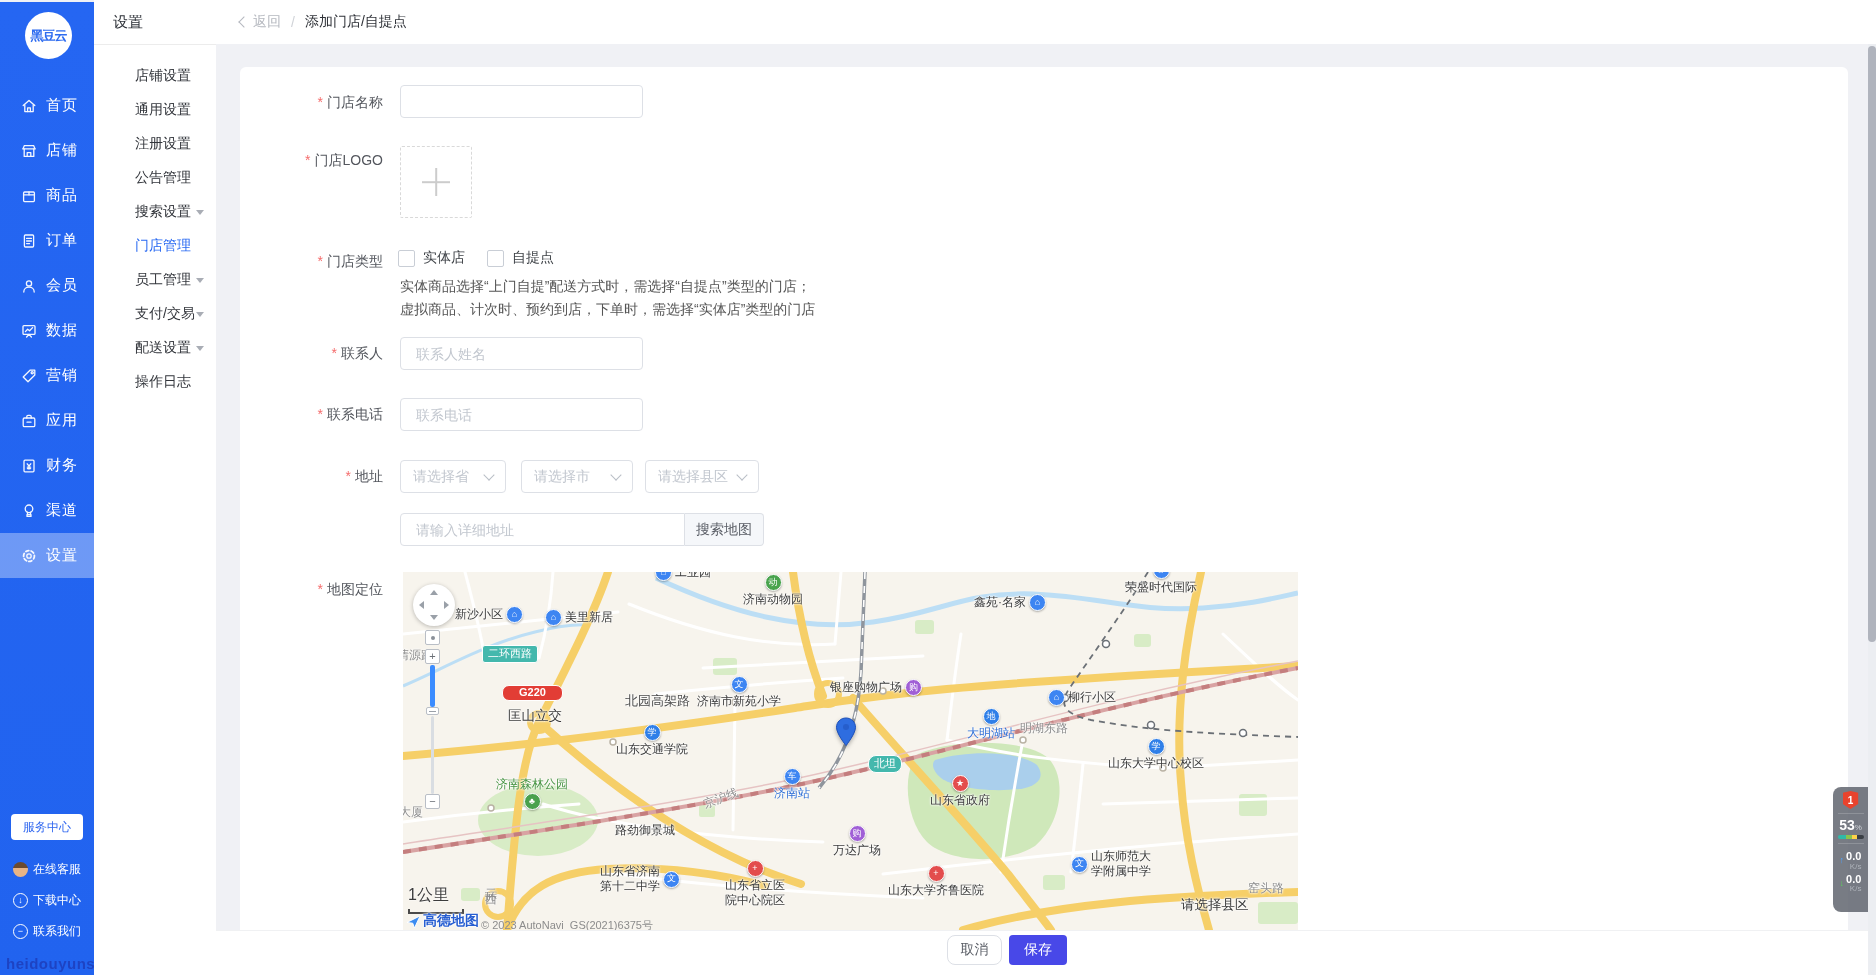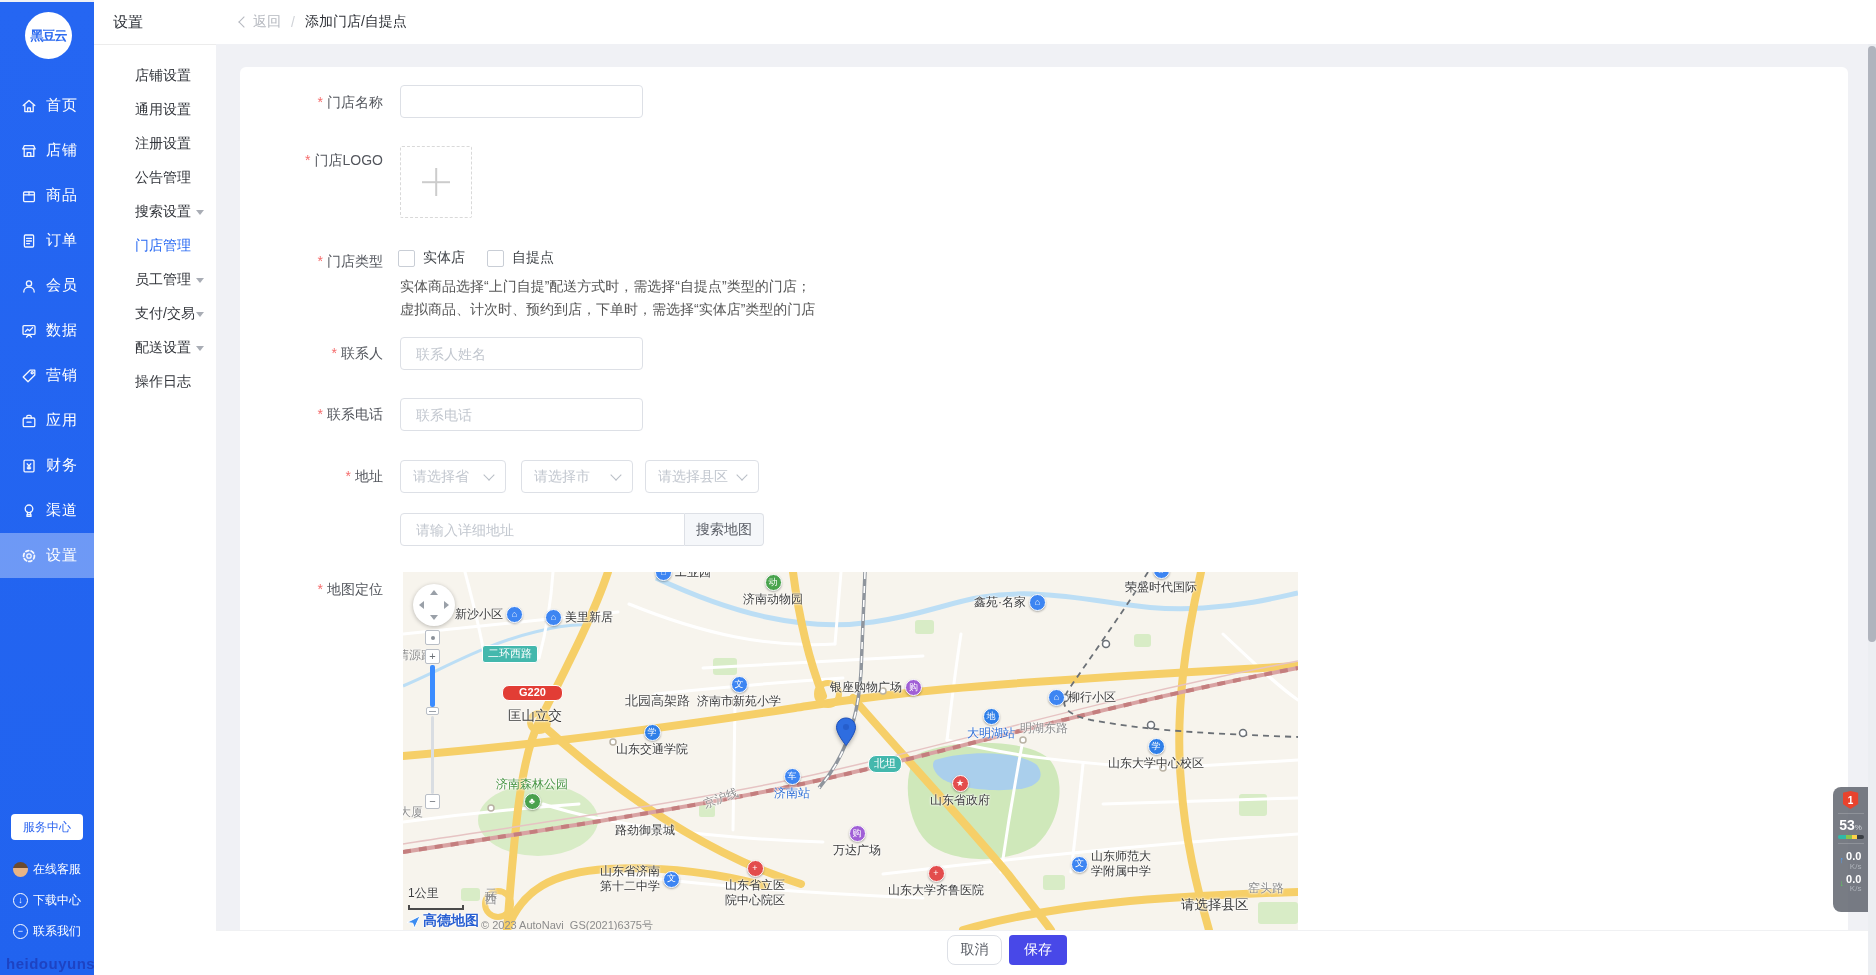--- a/index.html
+++ b/index.html
@@ -108,21 +108,21 @@
   .mc-compass .e{right:6px;top:17px;border-left:5px solid #9aa0a8;border-right:none;}
   .mc-col{position:absolute;left:22px;z-index:5;}
   .mc-btn{position:absolute;left:0;width:15px;height:15px;background:#fff;border:1px solid #b9bec6;border-radius:2px;
           box-sizing:border-box;color:#6a6f76;font-size:11px;line-height:12px;text-align:center;cursor:pointer;}
   .mc-dot::after{content:"";position:absolute;left:4.5px;top:4.5px;width:4px;height:4px;border-radius:50%;background:#8a9099;}
   .mc-track-blue{position:absolute;left:5px;width:5px;background:#3b8cff;border-radius:2px;}
   .mc-track-gray{position:absolute;left:6px;width:3px;background:#d9dde2;border-radius:2px;}
   .mc-handle{position:absolute;left:1px;width:13px;height:8px;background:#fff;border:1px solid #b9bec6;border-radius:2px;box-sizing:border-box;}
   .mc-handle::after{content:"";position:absolute;left:2px;top:2.5px;width:7px;height:1px;background:#9aa0a8;}
 
-  .map-scale{position:absolute;left:5px;top:313px;z-index:4;color:#3c3c3c;font-size:12px;text-shadow:0 0 2px #fff,0 0 2px #fff;}
+  .map-scale{position:absolute;left:5px;top:313px;z-index:4;color:#3c3c3c;font-size:16px;text-shadow:0 0 2px #fff,0 0 2px #fff;}
   .map-scale-bar{margin-top:3px;width:56px;height:5px;border-left:2px solid #4a4a4a;border-right:2px solid #4a4a4a;
                  border-bottom:2px solid #4a4a4a;box-sizing:border-box;}
   .map-brand{position:absolute;left:3px;top:340px;z-index:4;display:flex;align-items:center;gap:2px;
              color:#275ed1;font-weight:700;font-size:14px;text-shadow:0 0 2px #fff,0 0 2px #fff,0 0 3px #fff;}
   .map-attr{position:absolute;left:78px;top:346px;z-index:4;color:#8c8c8c;font-size:11px;white-space:pre;}
 
   
   .footbar{position:absolute;left:216px;right:0;top:930px;height:45px;background:#fff;z-index:15;border-top:1px solid #f0f1f3;}
   .btn-cancel{position:absolute;left:731px;top:4px;width:55px;height:30px;background:#fff;border:1px solid #dde0e6;
               border-radius:8px;color:#5a5e66;font-size:14px;cursor:pointer;font-family:inherit;}

